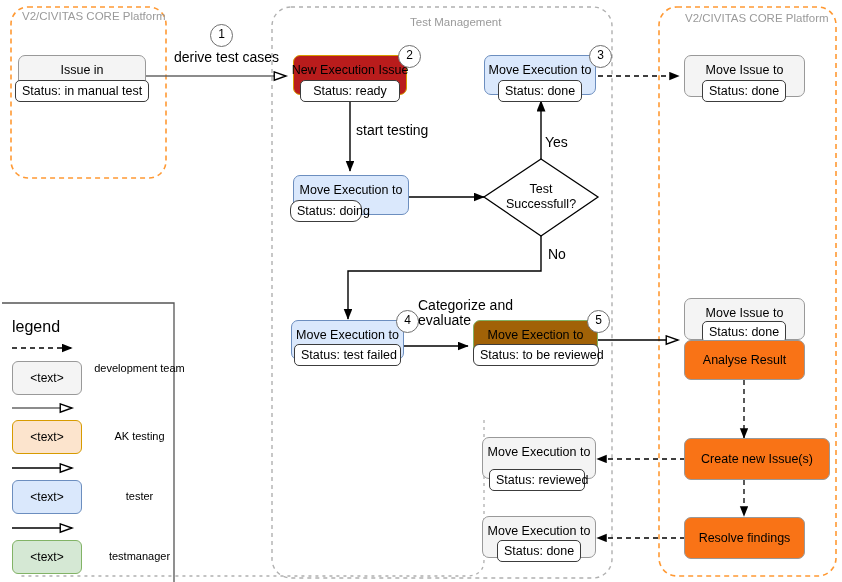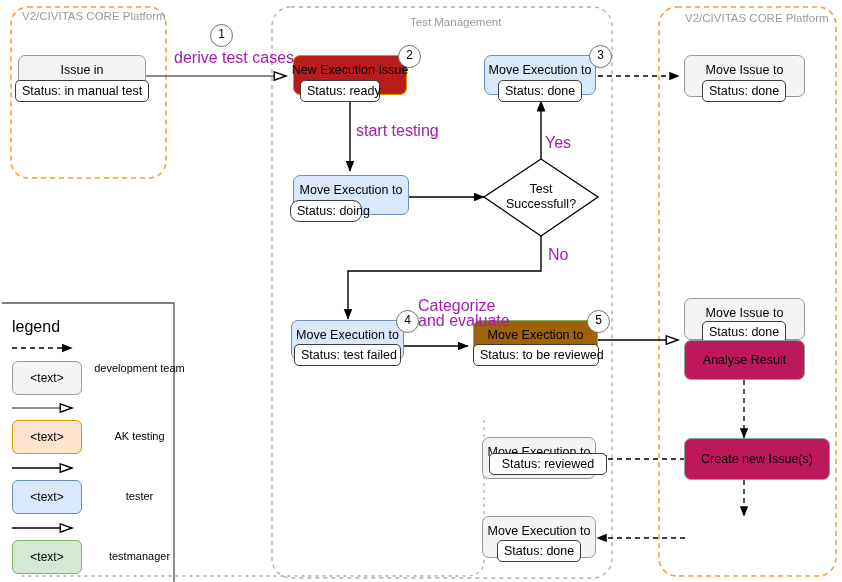--- a/index.html
+++ b/index.html
@@ -11,36 +11,36 @@
 
   
   .node{position:absolute;border-radius:7px;box-sizing:border-box;
         display:flex;align-items:flex-start;justify-content:center;
         font-size:12.5px;line-height:14px;padding-top:7px;}
   .node .cap{white-space:nowrap;}
   .n-grey{background:#f4f4f4;border:1.2px solid #999999;}
   .n-orange{background:#b91c1c;border:1.5px solid #d79b00;}
   .n-blue{background:#dae8fc;border:1.2px solid #6c8ebf;}
   .n-green{background:#a16207;border:1.2px solid #82b366;}
-  .n-plain{background:#be185d;border:1.2px solid #999999;
+  .n-plain{background:#f97316;border:1.2px solid #999999;
            align-items:center;padding-top:0;}
 
   
   .chip{position:absolute;background:#ffffff;border:1.3px solid #3c3c3c;
         border-radius:5px;font-size:12.5px;line-height:14px;
         padding:2.5px 6px 3px 6px;white-space:nowrap;color:#000;
         box-sizing:border-box;text-align:center;}
 
   
   .badge{position:absolute;width:21px;height:21px;border-radius:50%;
          background:#ffffff;border:1.1px solid #6f6f6f;color:#000;
          font-size:12px;line-height:19px;text-align:center;}
 
   
-  .elabel{position:absolute;font-size:16px;line-height:15px;color:#a21caf;
+  .elabel{position:absolute;font-size:14px;line-height:15px;color:#000000;
           white-space:nowrap;}
   .elabel.wrap{white-space:normal;}
 
   
   .diamond-label{position:absolute;font-size:12.5px;line-height:15px;
                  text-align:center;color:#000;width:110px;}
 
   
   #legend{position:absolute;box-sizing:border-box;}
   .leg-title{position:absolute;font-size:16px;color:#000;}
@@ -157,21 +157,21 @@
   <div class="pool-title" style="left:685px;top:12px;">V2/CIVITAS CORE Platform</div>
 
   <div class="node n-grey" style="left:18px;top:55px;width:128px;height:38px;">
     <span class="cap">Issue in</span>
   </div>
   <div class="chip" style="left:15px;top:80px;width:134px;">Status: in manual test</div>
 
   <div class="node n-orange" style="left:293px;top:55px;width:114px;height:40px;">
     <span class="cap">New Execution Issue</span>
   </div>
-  <div class="chip" style="left:300px;top:80px;width:80px;">Status: ready</div>
+  <div class="chip" style="left:300px;top:80px;width:100px;">Status: ready</div>
   <div class="badge" style="left:398px;top:45px;">2</div>
 
   <div class="node n-blue" style="left:484px;top:55px;width:112px;height:40px;">
     <span class="cap">Move Execution to</span>
   </div>
   <div class="chip" style="left:498px;top:80px;width:84px;">Status: done</div>
   <div class="badge" style="left:589px;top:45px;">3</div>
 
   <div class="node n-grey" style="left:684px;top:55px;width:121px;height:42px;">
     <span class="cap">Move Issue to</span>
@@ -190,46 +190,49 @@
 
   <div class="node n-blue" style="left:291px;top:320px;width:113px;height:40px;">
     <span class="cap">Move Execution to</span>
   </div>
   <div class="chip" style="left:294px;top:344px;width:107px;">Status: test failed</div>
   <div class="badge" style="left:396px;top:310px;">4</div>
 
   <div class="node n-green" style="left:473px;top:320px;width:125px;height:40px;">
     <span class="cap">Move Exection to</span>
   </div>
-  <div class="chip" style="left:473px;top:344px;width:126px;">Status: to be reviewed</div>
+  <div class="chip" style="left:473px;top:344px;width:126px;border-radius:6px;">Status: to be reviewed</div>
   <div class="badge" style="left:587px;top:310px;">5</div>
 
   <div class="node n-grey" style="left:684px;top:298px;width:121px;height:42px;">
     <span class="cap">Move Issue to</span>
   </div>
   <div class="chip" style="left:702px;top:321px;width:84px;">Status: done</div>
 
   <div class="node n-plain" style="left:684px;top:340px;width:121px;height:40px;">
     <span class="cap">Analyse Result</span>
   </div>
 
   <div class="node n-grey" style="left:482px;top:437px;width:114px;height:42px;">
     <span class="cap">Move Execution to</span>
   </div>
-  <div class="chip" style="left:489px;top:453px;width:118px;">Status: reviewed</div>
+  <div class="chip" style="left:489px;top:469px;width:96px;text-align:right;">Status: reviewed</div>
 
   <div class="node n-plain" style="left:684px;top:438px;width:146px;height:42px;">
     <span class="cap">Create new Issue(s)</span>
   </div>
 
   <div class="node n-grey" style="left:482px;top:516px;width:114px;height:42px;">
     <span class="cap">Move Execution to</span>
   </div>
   <div class="chip" style="left:497px;top:540px;width:84px;">Status: done</div>
 
+  <div class="node n-plain" style="left:684px;top:517px;width:121px;height:42px;">
+    <span class="cap">Resolve findings</span>
+  </div>
 
   <div class="elabel" style="left:174px;top:50px;">derive test cases</div>
   <div class="badge" style="left:210px;top:24px;">1</div>
 
   <div class="elabel" style="left:356px;top:123px;">start testing</div>
 
   <div class="elabel" style="left:545px;top:135px;">Yes</div>
 
   <div class="elabel" style="left:548px;top:247px;">No</div>
 

